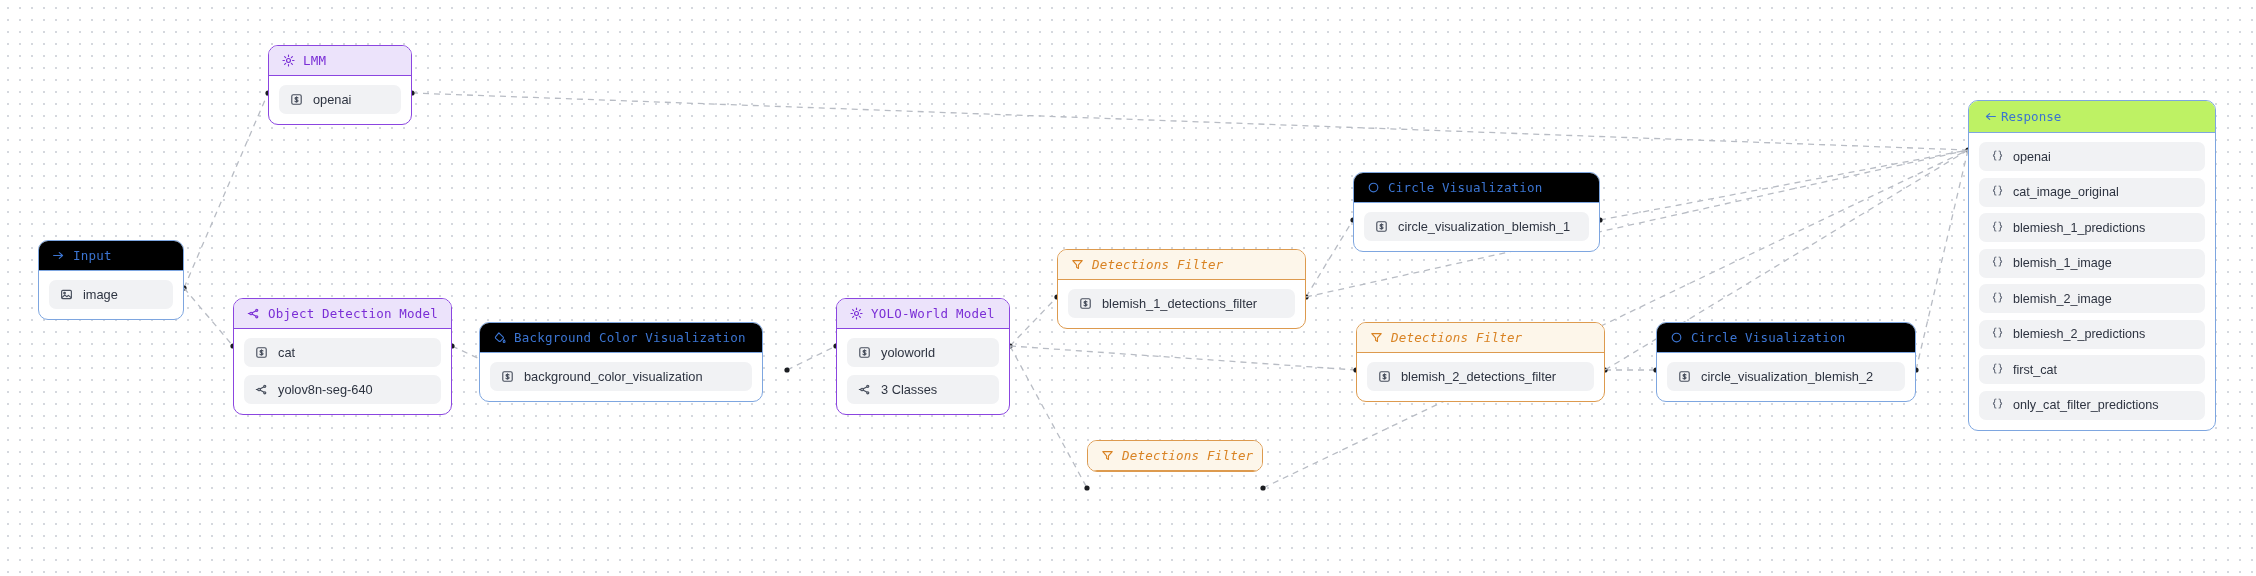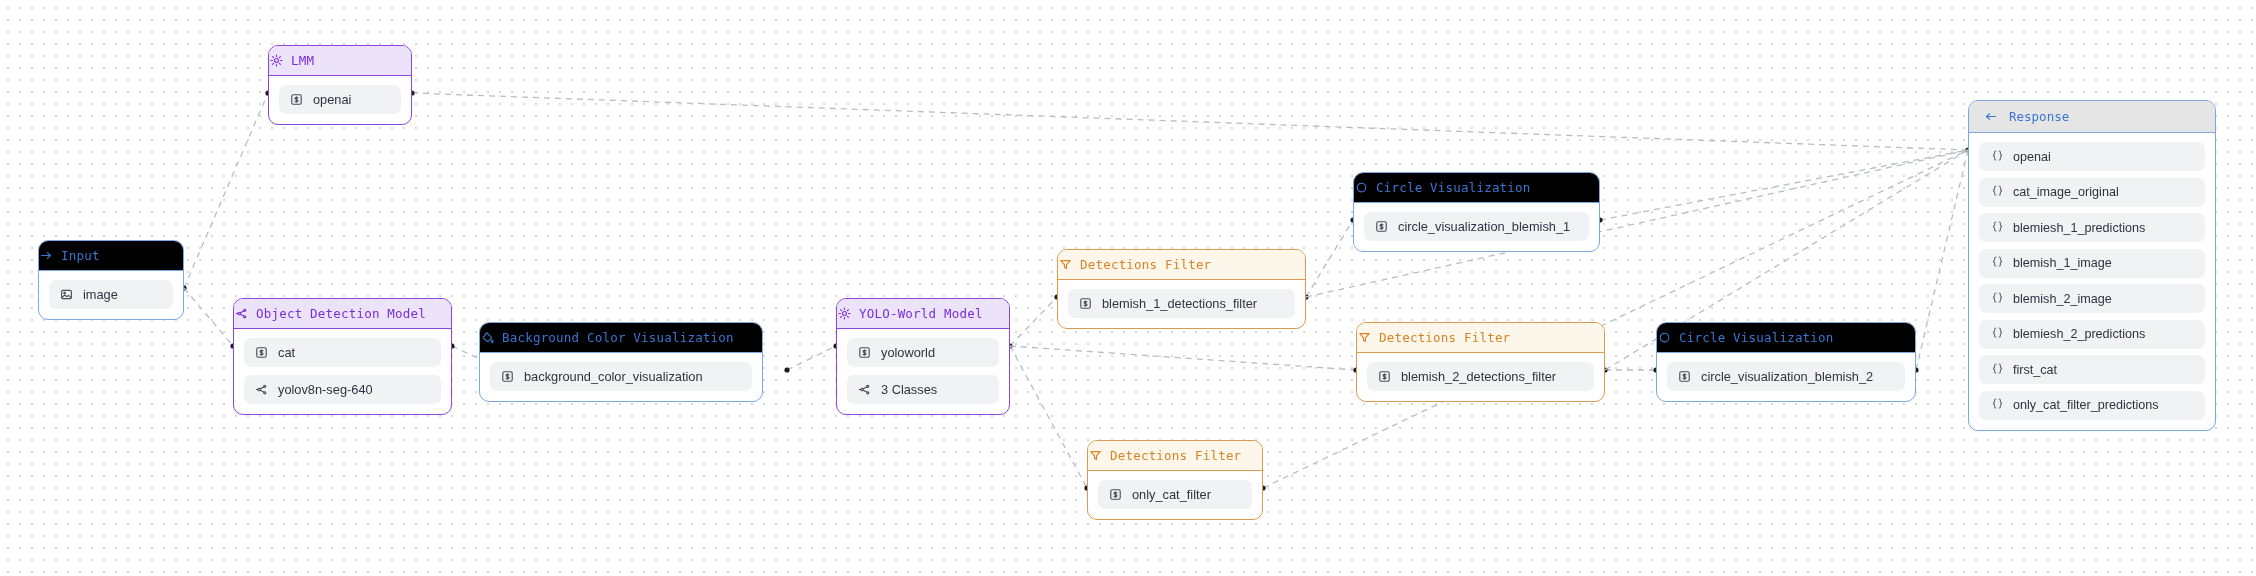--- a/index.html
+++ b/index.html
@@ -21,21 +21,21 @@
 
   .node {
     position: absolute;
     border-radius: 10px;
     border: 1.6px solid #999;
     background: #ffffff;
     overflow: hidden;
   }
   .node-header {
     display: flex; align-items: center; gap: 8px;
-    padding: 7px 12px 7px 0;
+    padding: 7px 12px 7px 12px;
     font-family: "DejaVu Sans Mono", "Liberation Mono", monospace;
     font-size: 12.5px;
     letter-spacing: 0.2px;
     border-bottom: 1.4px solid #999;
     white-space: nowrap;
   }
   .node-body { padding: 9px 10px 10px 10px; display: flex; flex-direction: column; gap: 8px; }
   .field {
     background: #f1f2f4;
     border-radius: 7px;
@@ -48,37 +48,37 @@
   }
   .field .ficon { flex: 0 0 auto; display: inline-flex; align-items: center; width: 14px; height: 14px; color: #444a57; }
   .hicon { display: inline-flex; align-items: center; justify-content: center; width: 14px; height: 14px; flex: 0 0 auto; }
 
   
   .t-blue { border-color: #7ea6e0; }
   .t-blue > .node-header { background: #000000; color: #3b74d1; border-bottom-color: #7ea6e0; }
   .t-purple { border-color: #8b45e0; }
   .t-purple > .node-header { background: #ece3fb; color: #7a2ed6; border-bottom-color: #8b45e0; }
   .t-orange { border-color: #dd9a4e; }
-  .t-orange > .node-header { background: #fdf6ea; color: #d98324; border-bottom-color: #dd9a4e; }
+  .t-orange > .node-header { background: #fdf6ea; color: #d98324; border-bottom-color: #dd9a4e; font-style: italic; }
 
   
   .panel {
     position: absolute;
     border: 1.6px solid #7ea6e0;
     border-radius: 10px;
     background: #ffffff;
     overflow: hidden;
   }
   .panel-header {
-    display: flex; align-items: flex-start; gap: 12px;
+    display: flex; align-items: flex-start; gap: 4px;
     padding: 8px 14px;
     font-family: "DejaVu Sans Mono", "Liberation Mono", monospace;
     font-size: 12.5px;
     color: #3b74d1;
-    background: #e5e5e5;
+    background: #bef264;
     border-bottom: 1.4px solid #7ea6e0;
   }
   .panel-body { padding: 9px 10px 10px 10px; display: flex; flex-direction: column; gap: 6.5px; }
   .panel-row {
     background: #f1f2f4; border-radius: 7px;
     padding: 6.5px 12px;
     display: flex; align-items: center; gap: 9px;
     font-size: 12.6px; color: #2d3340; white-space: nowrap;
   }
 </style>
@@ -344,31 +344,20 @@
       </div>
       <div class="node t-orange" style="left: 1087px; top: 440px; width: 176px;">
         <div class="node-header">
           <span class="hicon">
             <svg width="13" height="13" viewBox="0 0 16 16" fill="none" stroke="#d98324" stroke-width="1.4" stroke-linecap="round" stroke-linejoin="round">
               <path d="M2.2 3.2h11.6L9.2 8.6v4.3L6.8 11.4V8.6L2.2 3.2Z"></path>
             </svg>
           </span>
           <span>Detections Filter</span>
         </div>
-        <div class="node-body">
-          <div class="field">
-            <span class="ficon">
-              <svg width="13" height="13" viewBox="0 0 16 16" fill="none" stroke="#474e5c" stroke-width="1.4" stroke-linecap="round" stroke-linejoin="round">
-                <rect x="2.2" y="2.2" width="11.6" height="11.6" rx="1.8"></rect>
-                <path d="M8 4.6v6.8M9.8 6.1c-.4-.5-1-.8-1.8-.8-1 0-1.8.5-1.8 1.3S7 8 8 8.2s1.9.5 1.9 1.4-.9 1.4-1.9 1.4c-.8 0-1.5-.3-1.9-.9"></path>
-              </svg>
-            </span>
-            <span>only_cat_filter</span>
-          </div>
-        </div>
       </div>
       <div class="panel" style="left: 1968px; top: 100px; width: 248px;">
         <div class="panel-header">
           <span class="hicon">
             <svg width="13" height="13" viewBox="0 0 16 16" fill="none" stroke="#3b74d1" stroke-width="1.4" stroke-linecap="round" stroke-linejoin="round">
               <path d="M14 8H3M7 4.5 3 8l4 3.5"></path>
             </svg>
           </span>
           <span>Response</span>
         </div>

